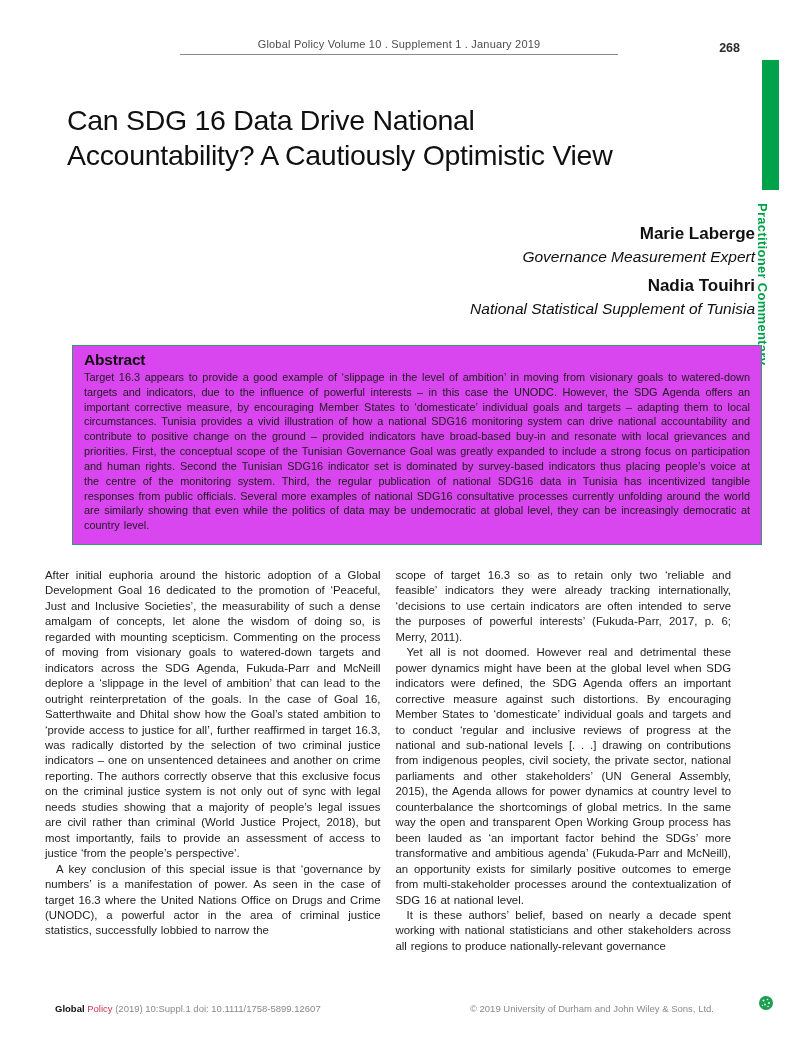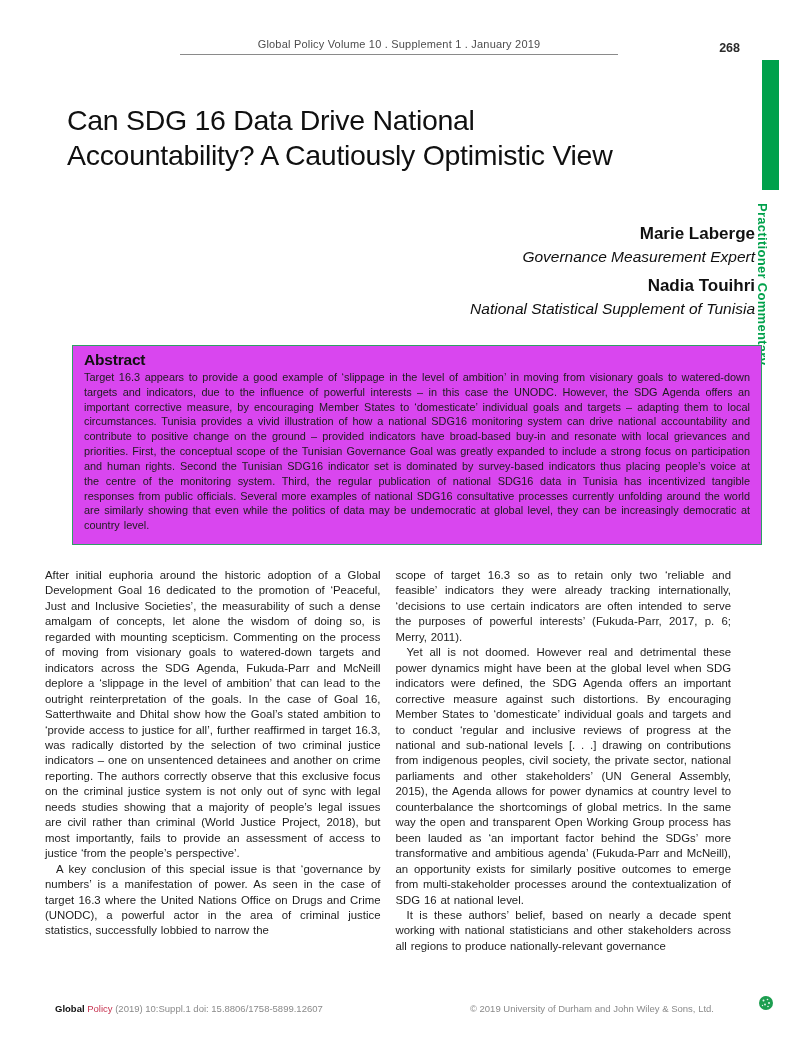--- a/index.html
+++ b/index.html
@@ -145,21 +145,21 @@
     </div>
     <div class="column">
       <p>scope of target 16.3 so as to retain only two ‘reliable and feasible’ indicators they were already tracking internationally, ‘decisions to use certain indicators are often intended to serve the purposes of powerful interests’ (Fukuda-Parr, 2017, p. 6; Merry, 2011).</p>
       <p>Yet all is not doomed. However real and detrimental these power dynamics might have been at the global level when SDG indicators were defined, the SDG Agenda offers an important corrective measure against such distortions. By encouraging Member States to ‘domesticate’ individual goals and targets and to conduct ‘regular and inclusive reviews of progress at the national and sub-national levels [. . .] drawing on contributions from indigenous peoples, civil society, the private sector, national parliaments and other stakeholders’ (UN General Assembly, 2015), the Agenda allows for power dynamics at country level to counterbalance the shortcomings of global metrics. In the same way the open and transparent Open Working Group process has been lauded as ‘an important factor behind the SDGs’ more transformative and ambitious agenda’ (Fukuda-Parr and McNeill), an opportunity exists for similarly positive outcomes to emerge from multi-stakeholder processes around the contextualization of SDG 16 at national level.</p>
       <p>It is these authors’ belief, based on nearly a decade spent working with national statisticians and other stakeholders across all regions to produce nationally-relevant governance</p>
     </div>
   </div>
 
   <div class="footer-left">
     <span class="journal-black">Global</span>
-    <span class="journal-red">Policy</span><span> (2019) 10:Suppl.1 doi: 15.8806/1758-5899.12607</span>
+    <span class="journal-red">Policy</span><span> (2019) 10:Suppl.1 doi: 10.1111/1758-5899.12607</span>
   </div>
   <div class="footer-right">© 2019 University of Durham and John Wiley &amp; Sons, Ltd.</div>
 
   <div class="globe-logo">
     <svg width="14" height="14" viewBox="0 0 14 14">
       <circle cx="7" cy="7" r="7" fill="#1d9e50"></circle>
       <circle cx="4.5" cy="4.5" r="1" fill="#ffffff" opacity="0.9"></circle>
       <circle cx="8.5" cy="3.5" r="0.8" fill="#ffffff" opacity="0.9"></circle>
       <circle cx="10" cy="7" r="1" fill="#ffffff" opacity="0.9"></circle>
       <circle cx="6" cy="8.5" r="0.9" fill="#ffffff" opacity="0.9"></circle>

